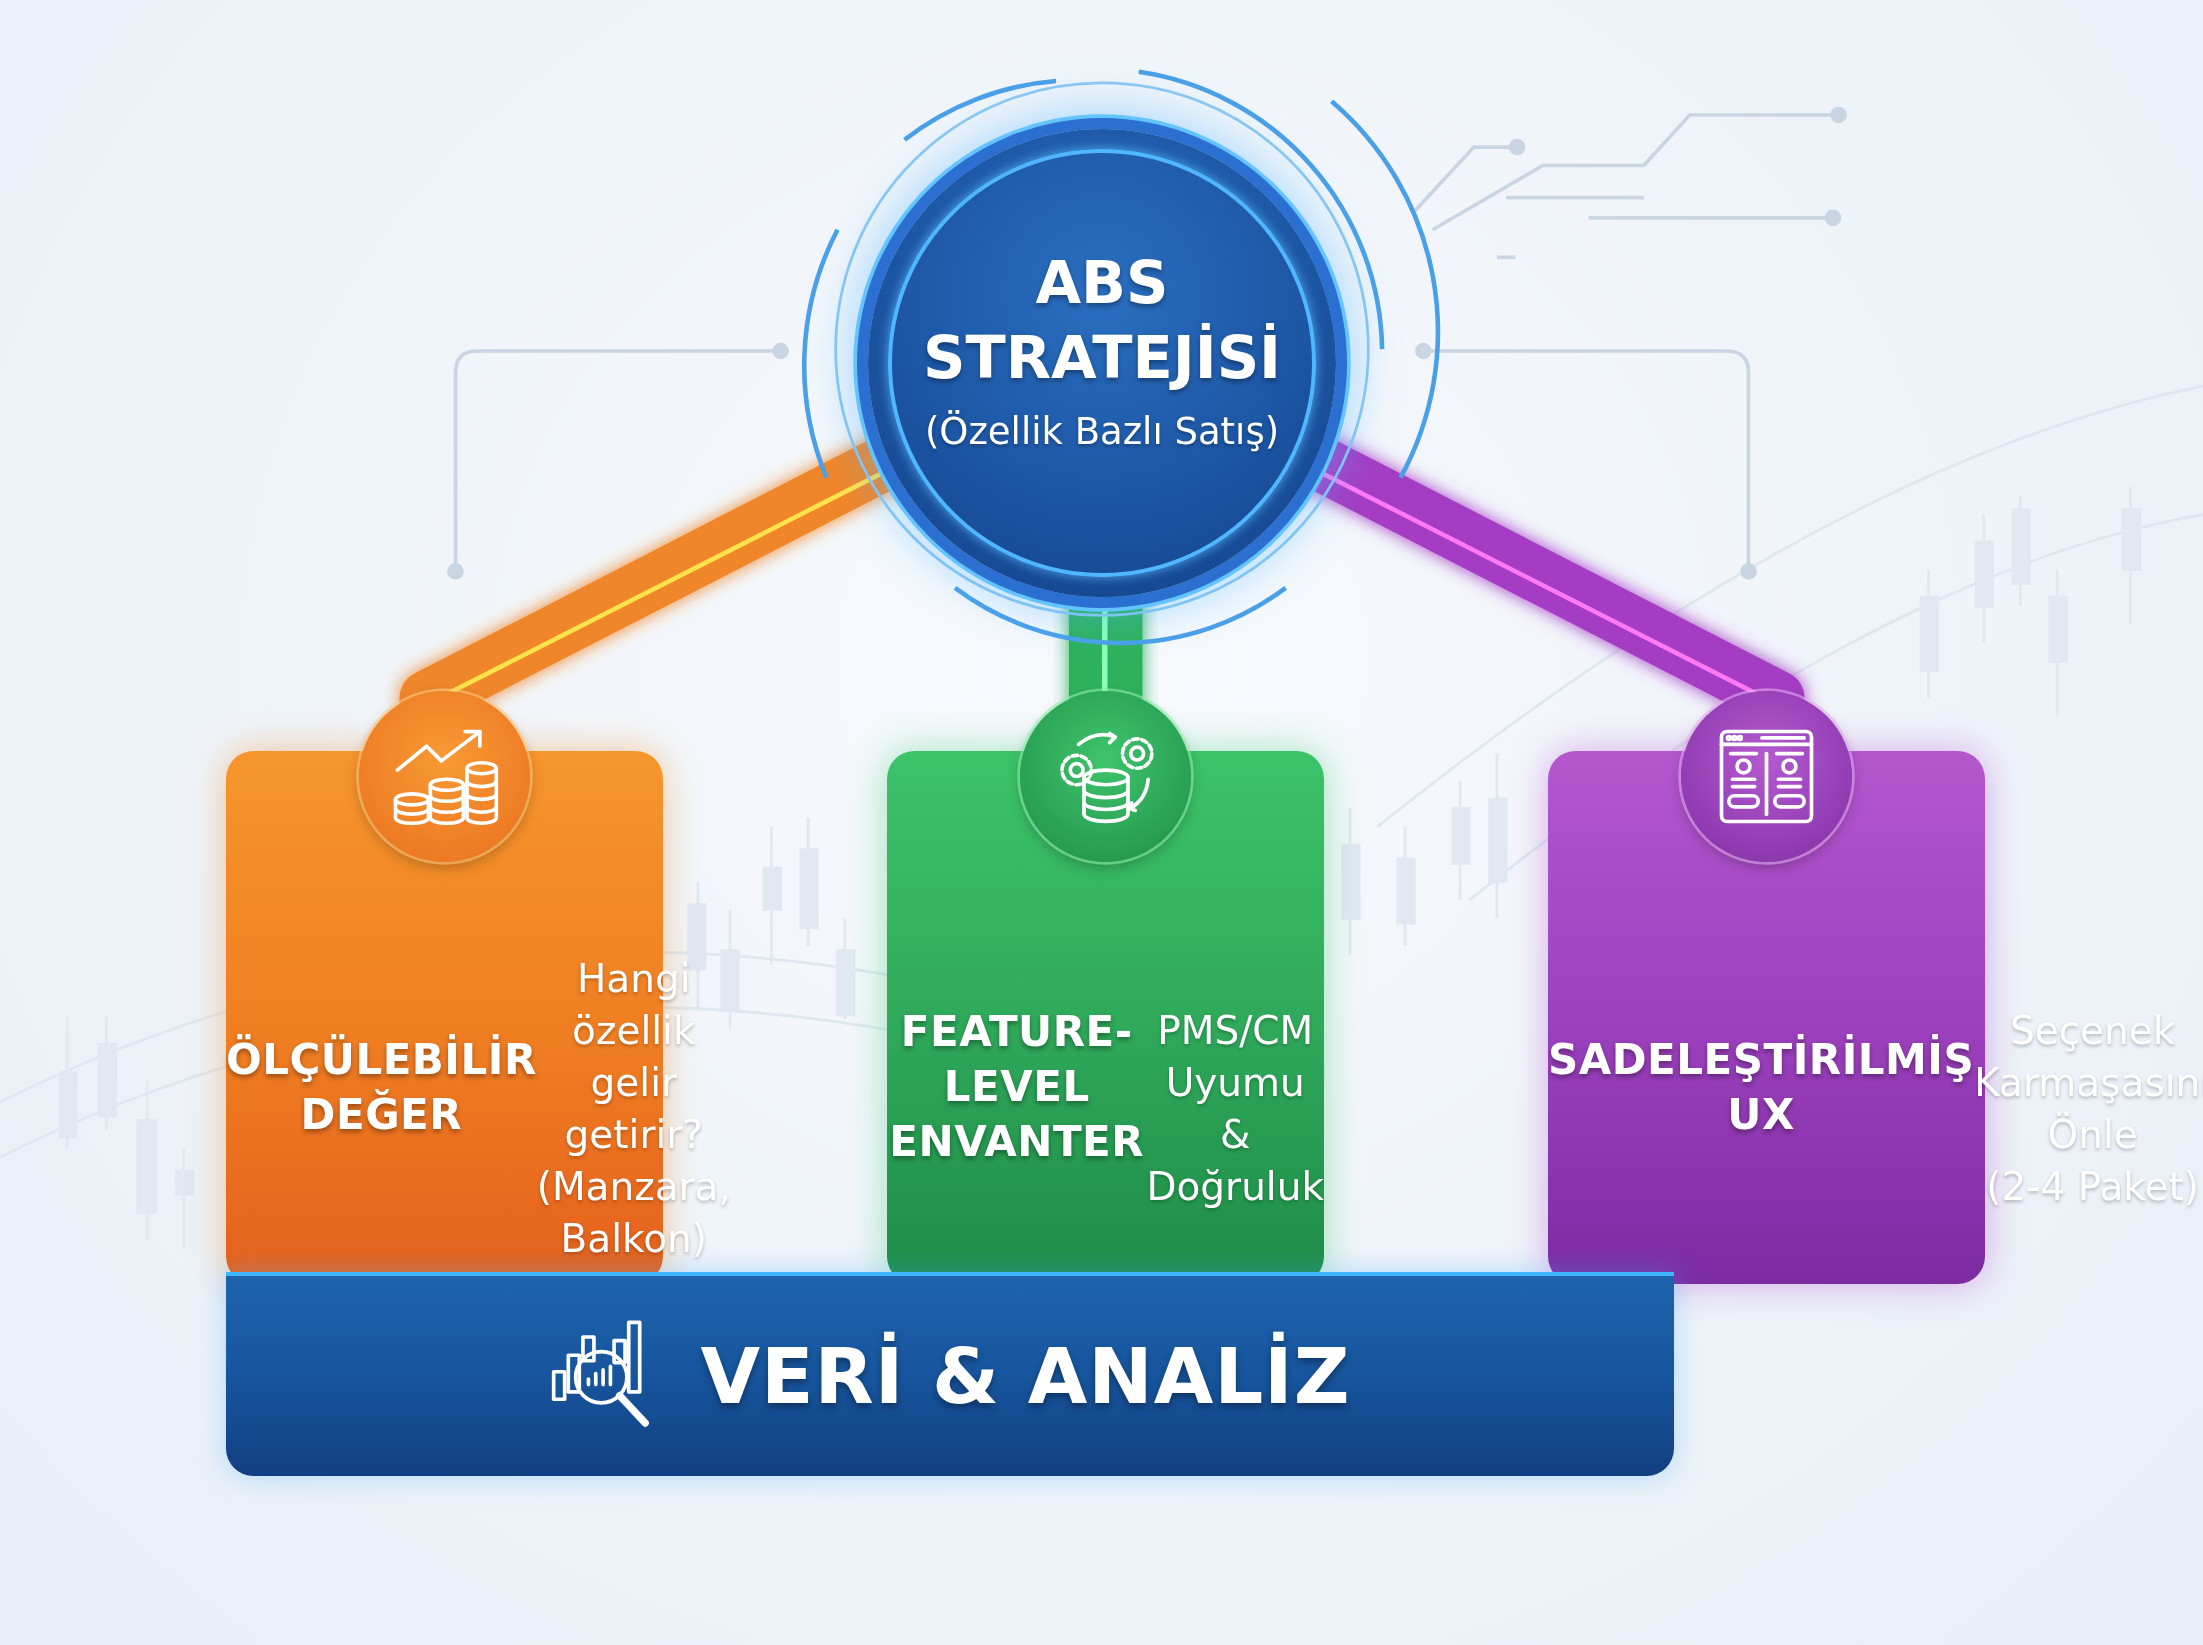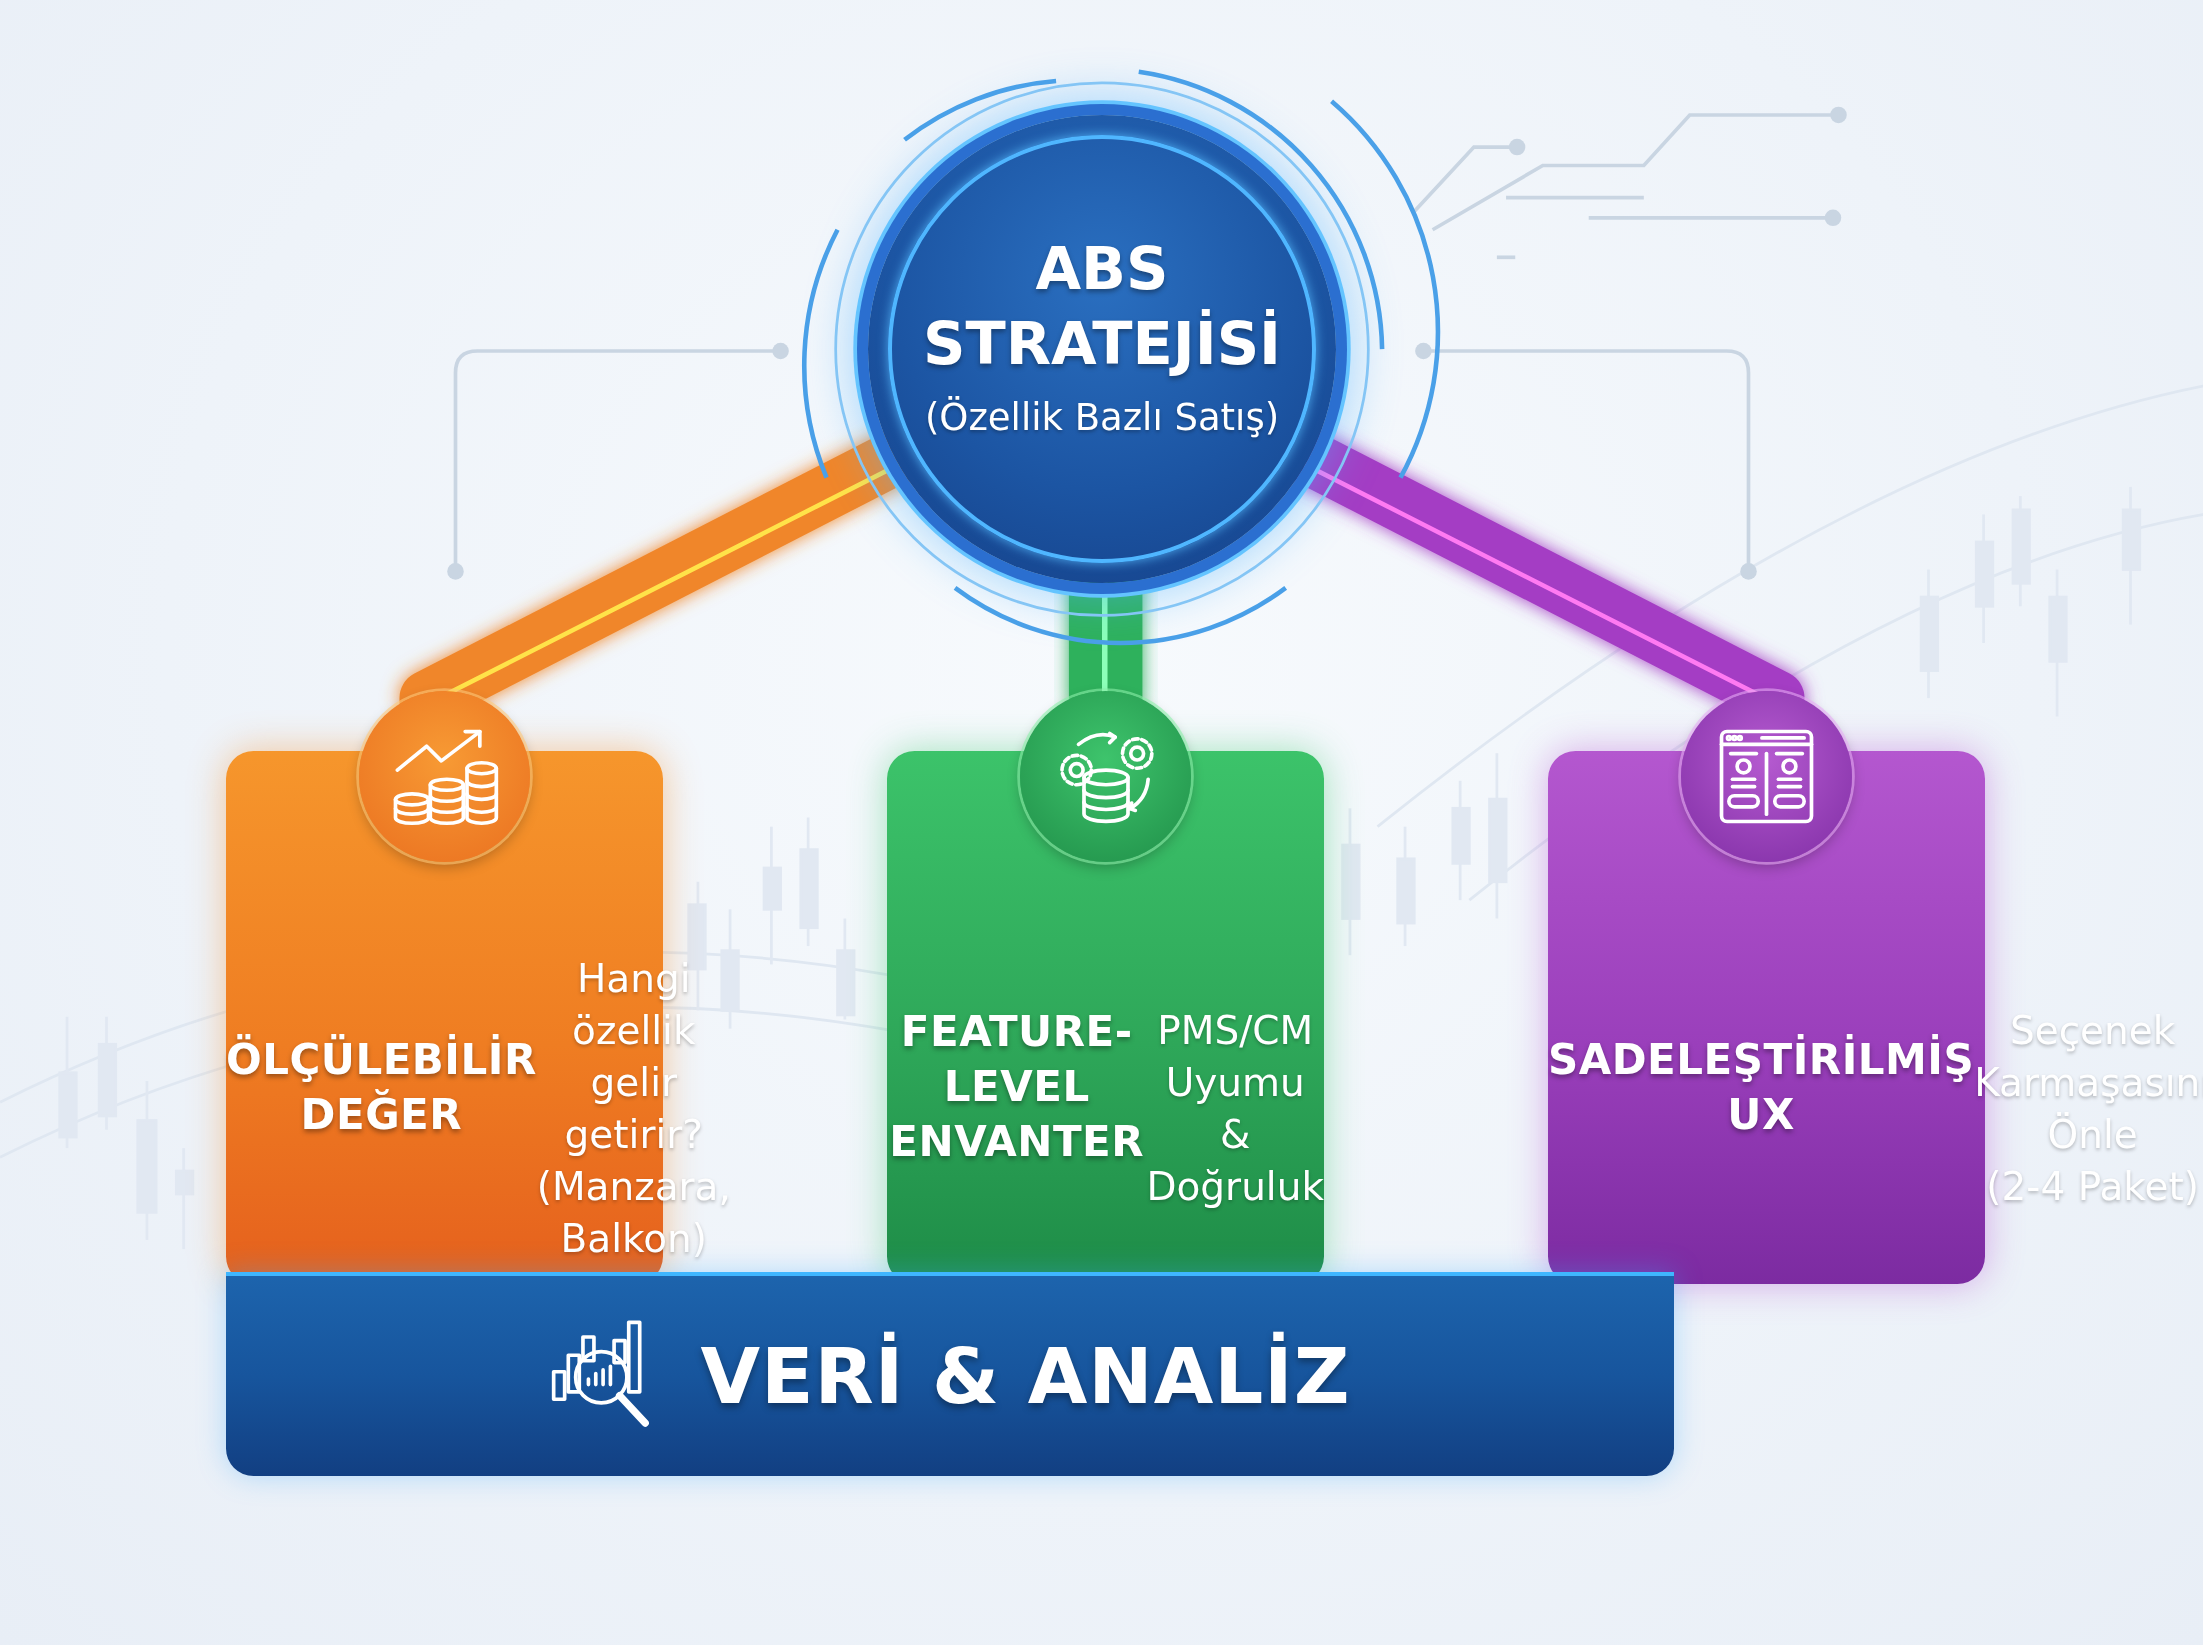--- a/index.html
+++ b/index.html
@@ -41,21 +41,21 @@
     border-top: 4.6px solid #3fb6ff;
     box-shadow: 0 0 27.5px rgba(60,170,255,0.35);
     display: flex; align-items: center; justify-content: center; gap: 32px;
     box-sizing: border-box;
   }
   .bar-title {
     color: #fff; font-weight: bold; font-size: 77px; letter-spacing: 0.9px;
     text-shadow: 0 3.7px 7.3px rgba(0,0,0,0.35);
   }
   .hub {
-    position: absolute; left: 868px; top: 115px; width: 468px; height: 468px; border-radius: 50%;
+    position: absolute; left: 868px; top: 129px; width: 468px; height: 468px; border-radius: 50%;
     background: radial-gradient(circle at 50% 35%, #2a6fc0 0%, #1c55a3 55%, #143e85 100%);
     box-shadow: 0 0 0 11px #2b6fd0, 0 0 0 14.7px #64c4ff, 0 0 46px 18.4px rgba(80,180,255,0.45);
     display: flex; flex-direction: column; align-items: center; justify-content: center; color: #fff;
   }
   .hub-inner-ring {
     position: absolute; left: 20px; top: 20px; right: 20px; bottom: 20px; border-radius: 50%;
     border: 4.6px solid #4fb6ff; box-shadow: 0 0 11px rgba(90,190,255,0.8);
   }
   .hub-title { font-weight: bold; font-size: 59px; line-height: 75px; white-space: pre-line; text-align: center; text-shadow: 0 2.8px 5.5px rgba(0,0,0,0.35); position: relative; margin-top: -27.5px; }
   .hub-sub { font-size: 37px; margin-top: 15px; position: relative; text-shadow: 0 1.8px 3.7px rgba(0,0,0,0.3); text-align: center; }

